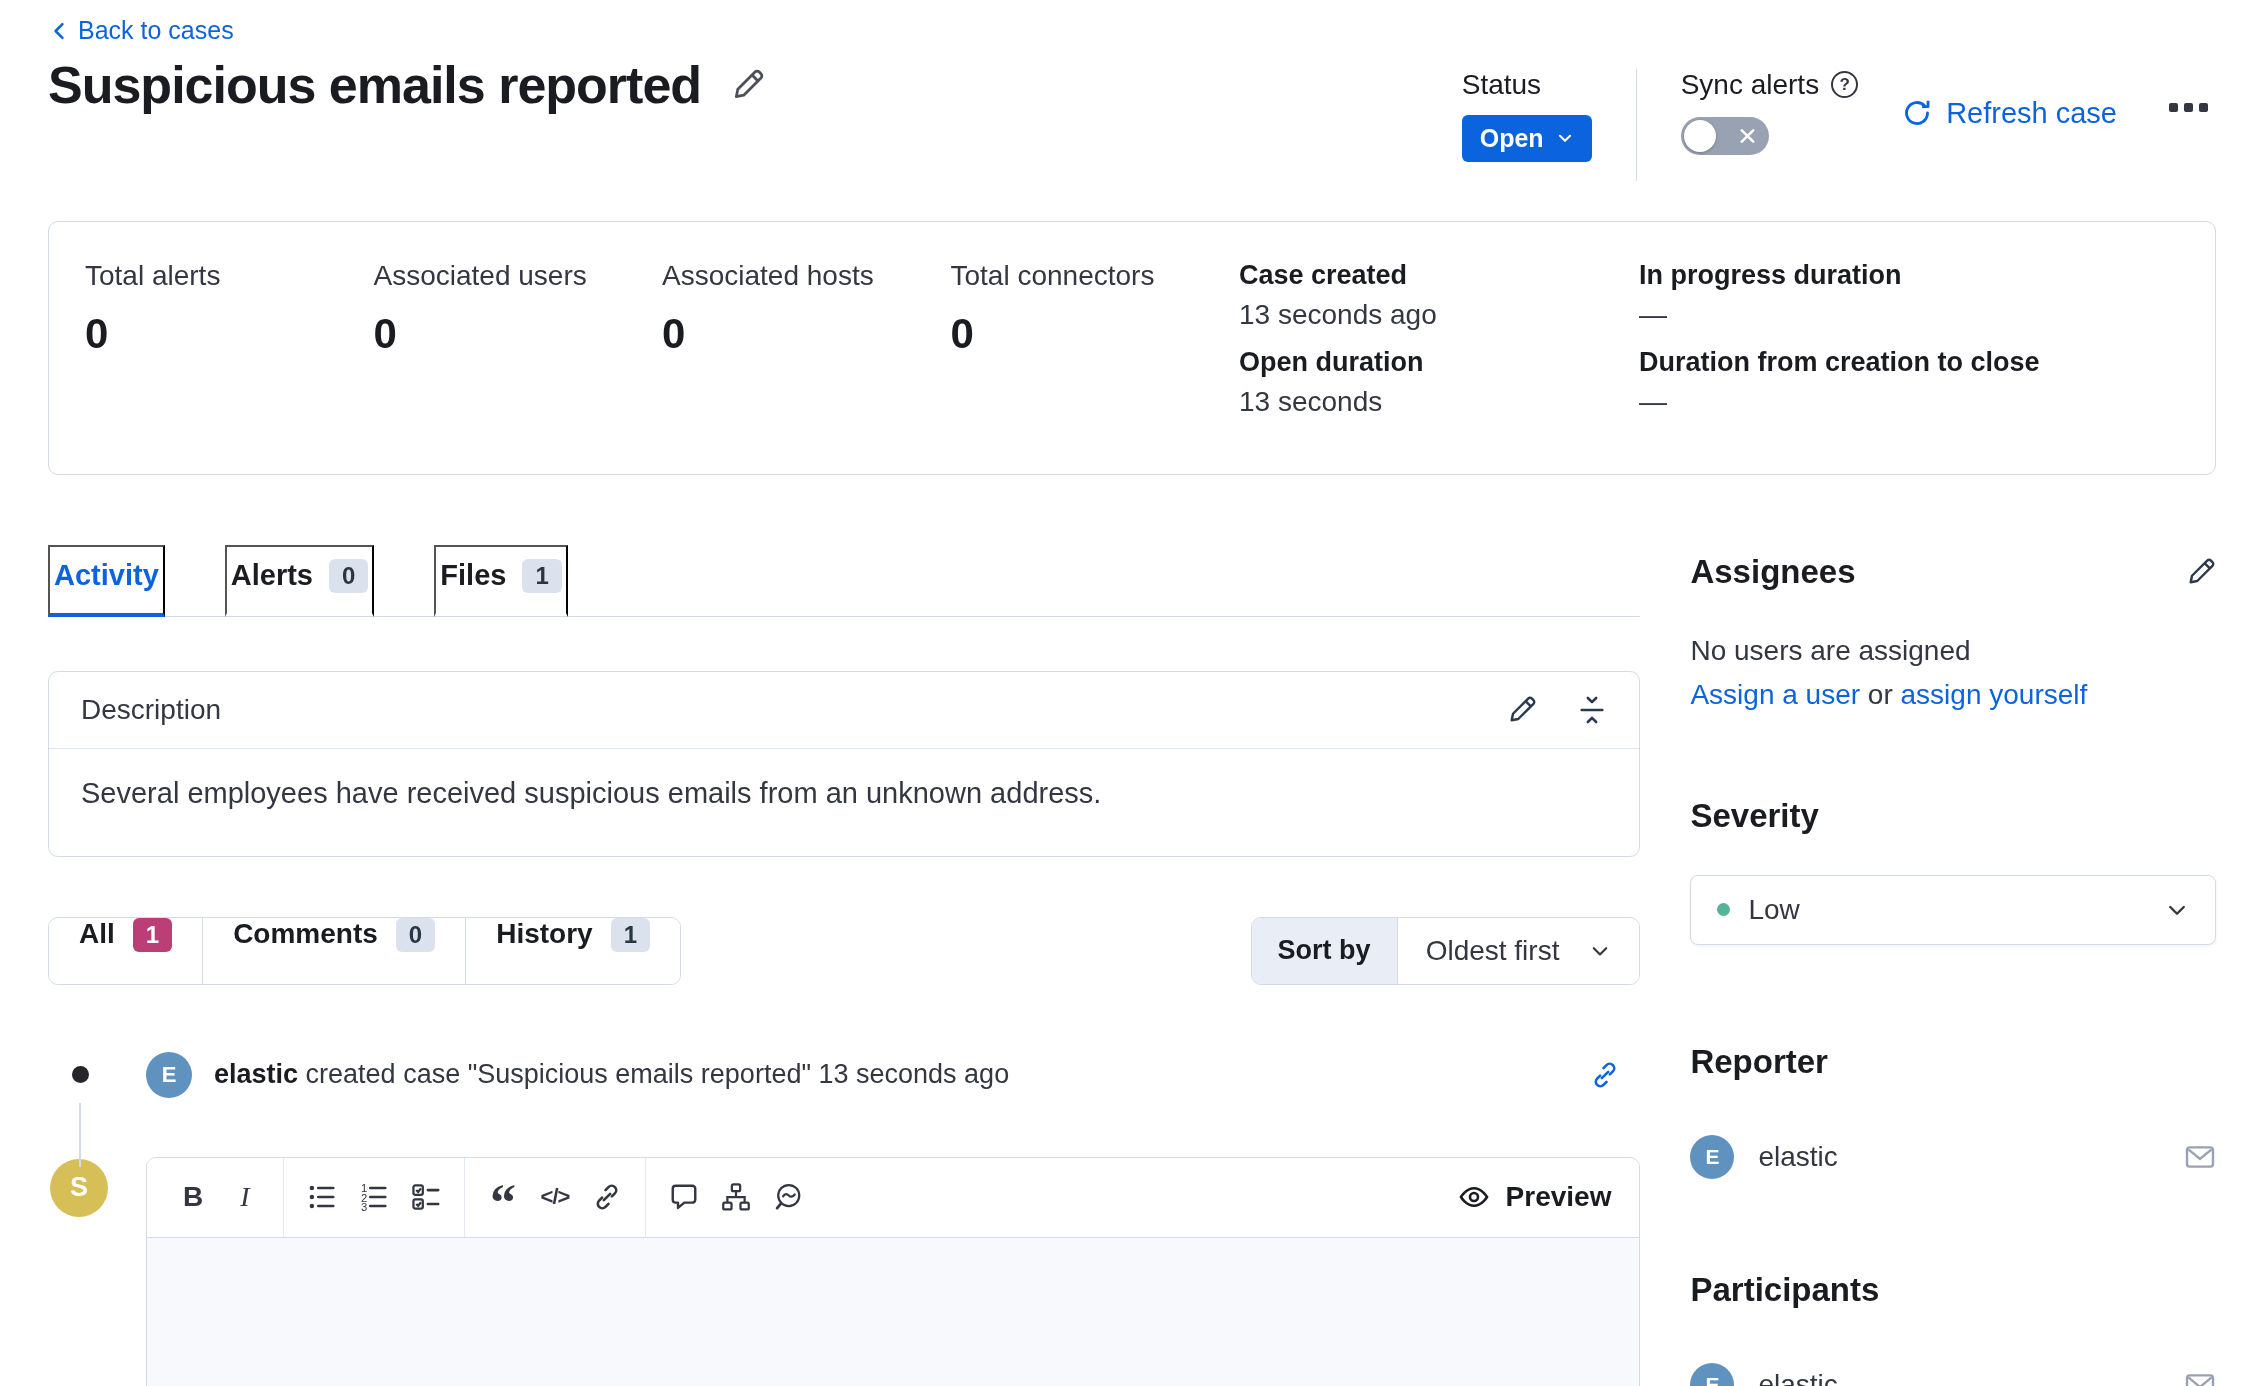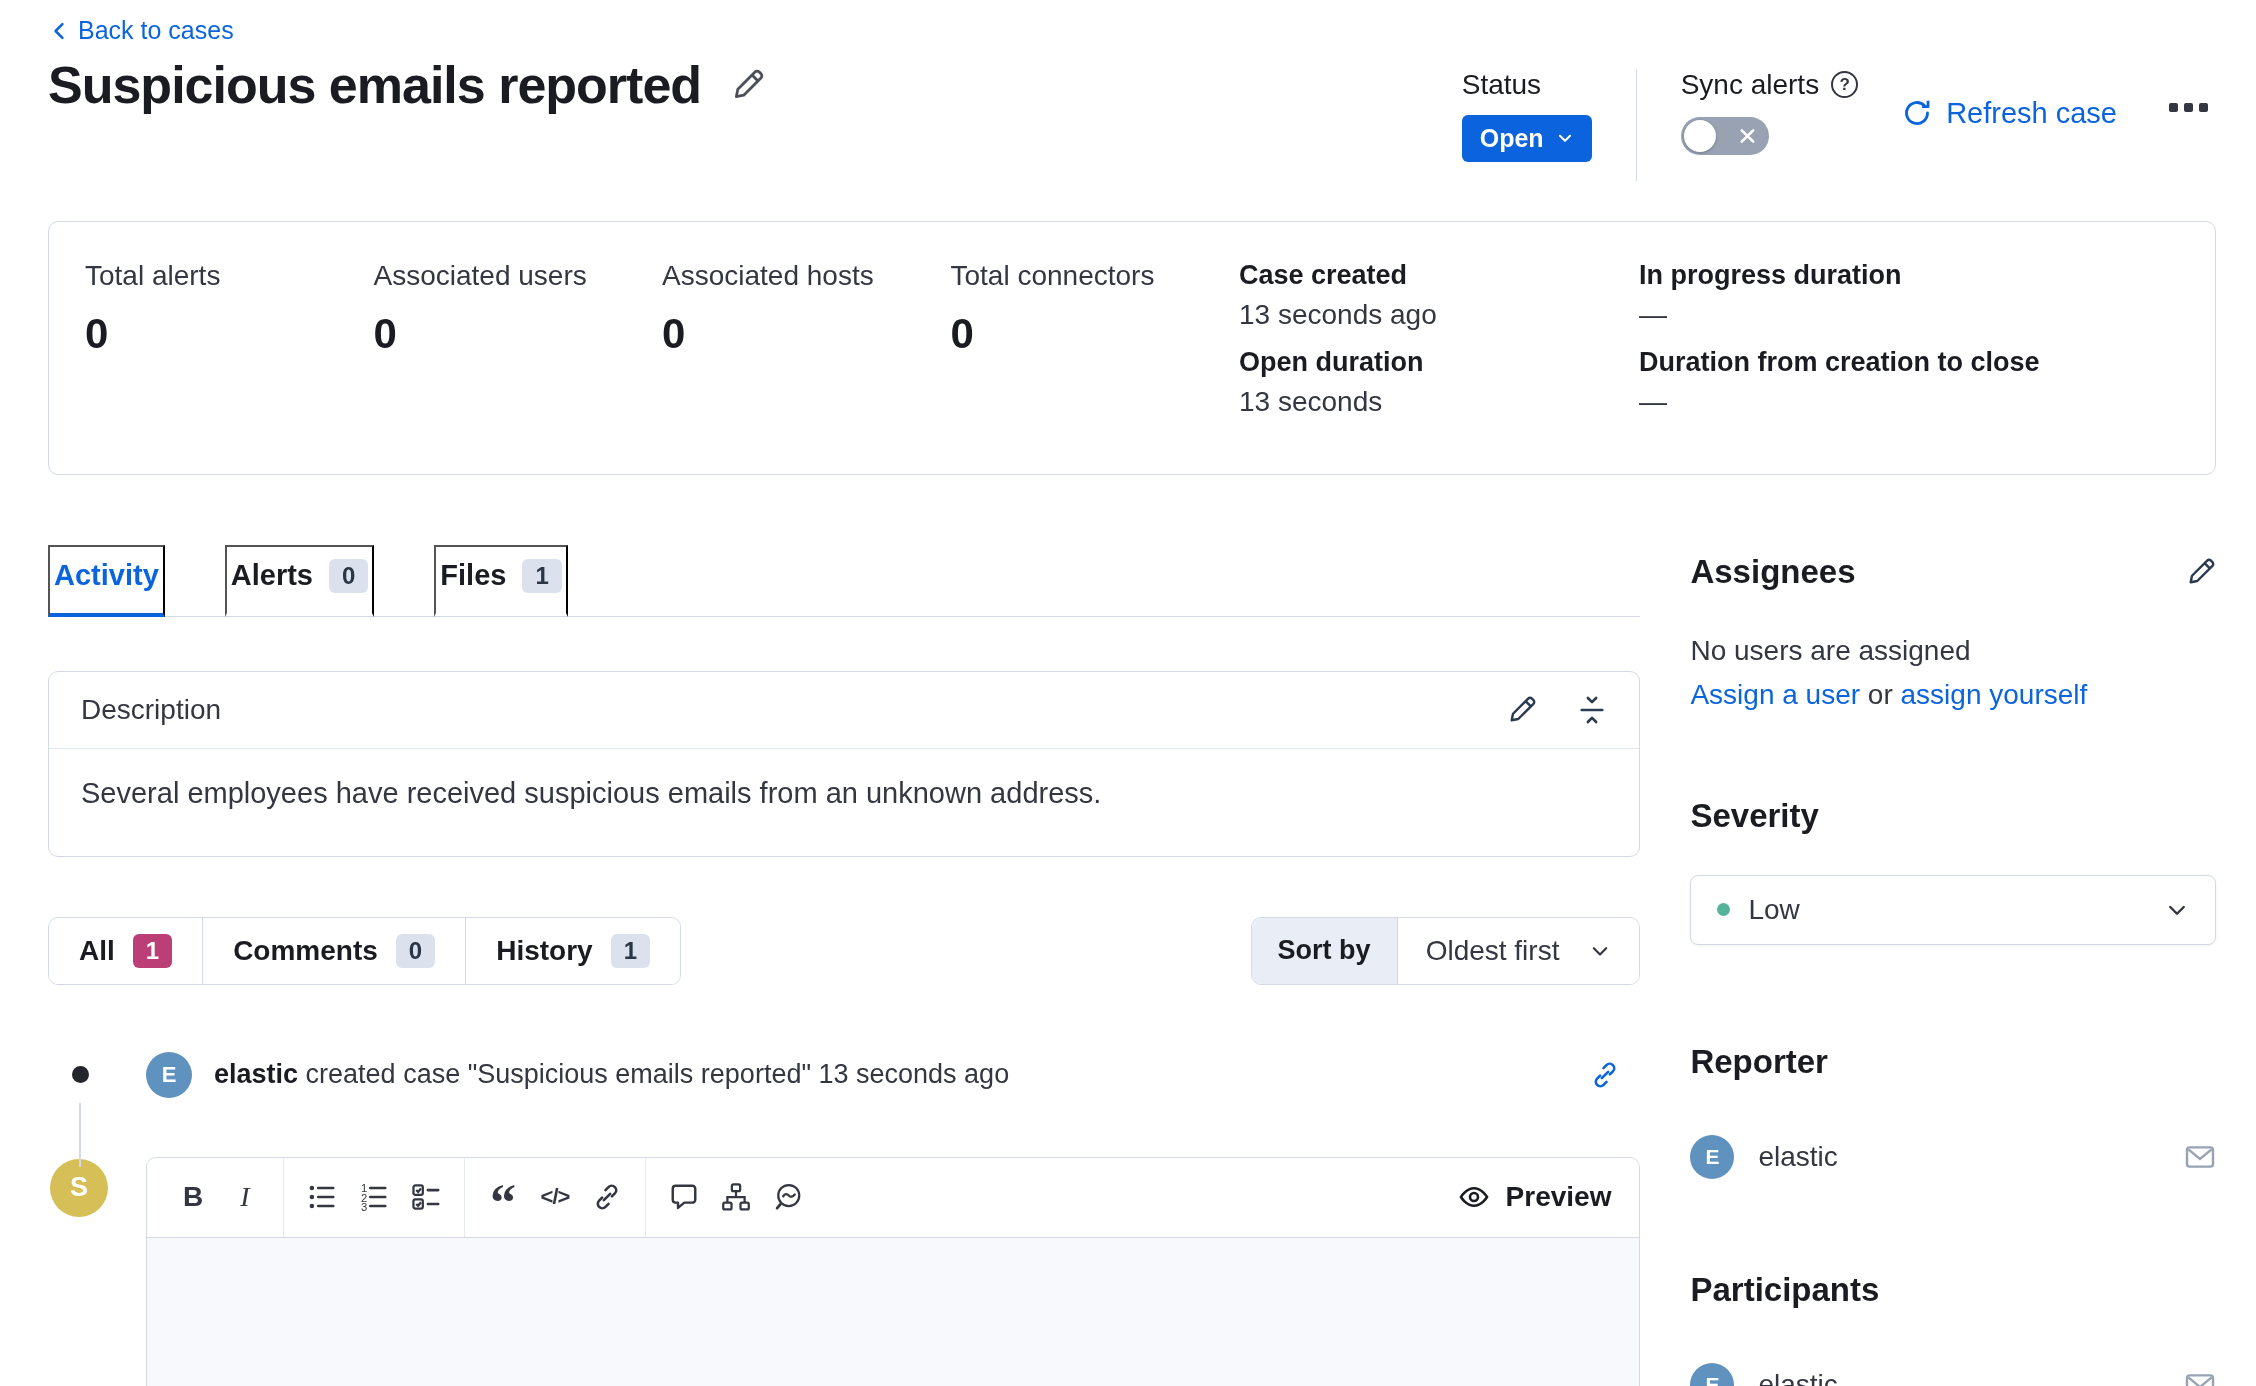--- a/index.html
+++ b/index.html
@@ -70,21 +70,21 @@
   .desc-panel{ margin-top:54px; border:1px solid var(--border); border-radius:10px; }
   .desc-header{ display:flex; align-items:center; padding:22px 32px; }
   .desc-title{ font-size:28px; color:var(--text); }
   .desc-actions{ margin-left:auto; display:flex; gap:40px; color:#2c3a4f; }
   .desc-divider{ height:1px; background:#e2e8f1; }
   .desc-body{ padding:28px 32px 46px; font-size:29px; color:var(--text); }
 
   
   .filter-row{ display:flex; justify-content:space-between; align-items:center; margin-top:60px; }
   .filter-group{ display:flex; border:1px solid var(--border); border-radius:10px; overflow:hidden; height:68px; }
-  .filter-btn{ display:flex; align-items:center; gap:18px; padding:0 30px; font-size:28px; font-weight:700; color:var(--title); background:#fff; border:none; cursor:pointer; font-family:inherit; }
+  .filter-btn{ display:flex; align-items:flex-start; gap:18px; padding:0 30px; font-size:28px; font-weight:700; color:var(--title); background:#fff; border:none; cursor:pointer; font-family:inherit; }
   .filter-btn + .filter-btn{ border-left:1px solid var(--border); }
   .badge{ border-radius:6px; font-size:24px; font-weight:600; padding:3px 13px; }
   .badge.accent{ background:var(--accent); color:#fff; }
   .badge.default{ background:var(--badge-bg); color:#2b3644; }
   .sort-control{ display:flex; border:1px solid var(--border); border-radius:10px; overflow:hidden; height:68px; }
   .sort-label{ background:#e9edf5; display:flex; align-items:center; padding:0 26px; font-weight:700; font-size:27px; color:var(--title); border-right:1px solid var(--border); }
   .sort-value{ display:flex; align-items:center; gap:30px; padding:0 28px; font-size:28px; color:var(--text); background:#fff; border:none; cursor:pointer; font-family:inherit; }
 
   
   .timeline{ position:relative; margin-top:56px; }

